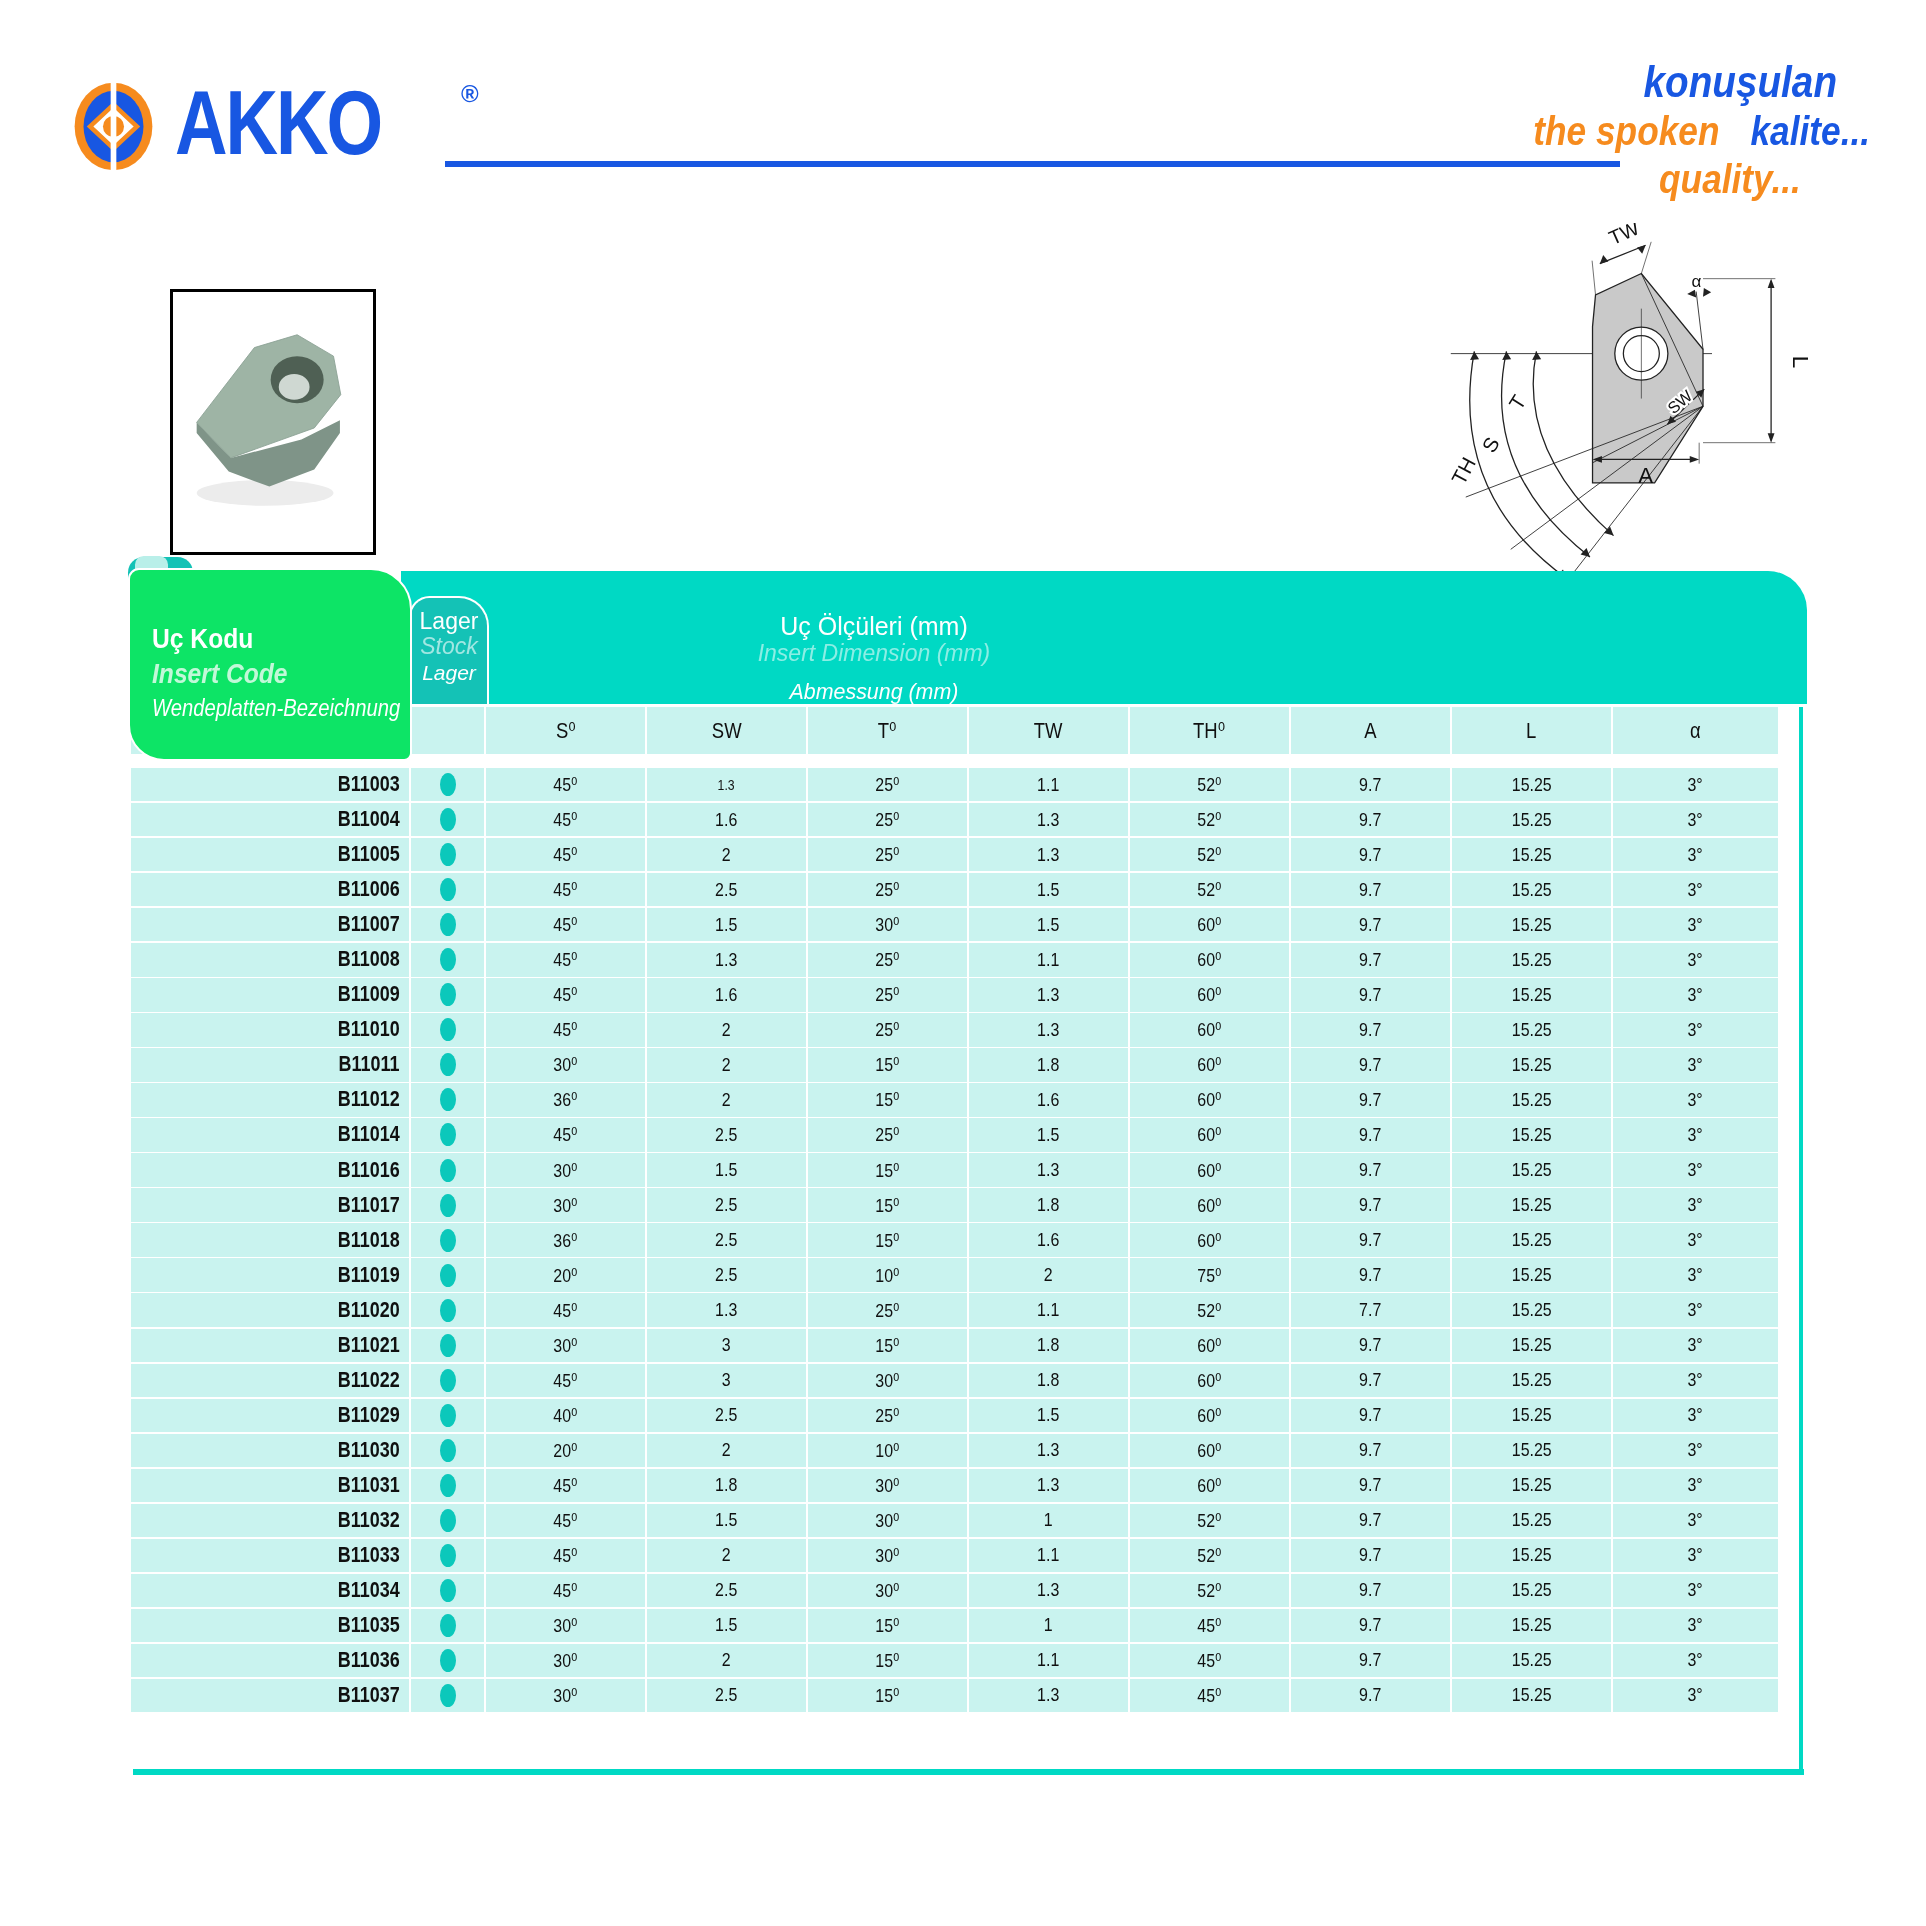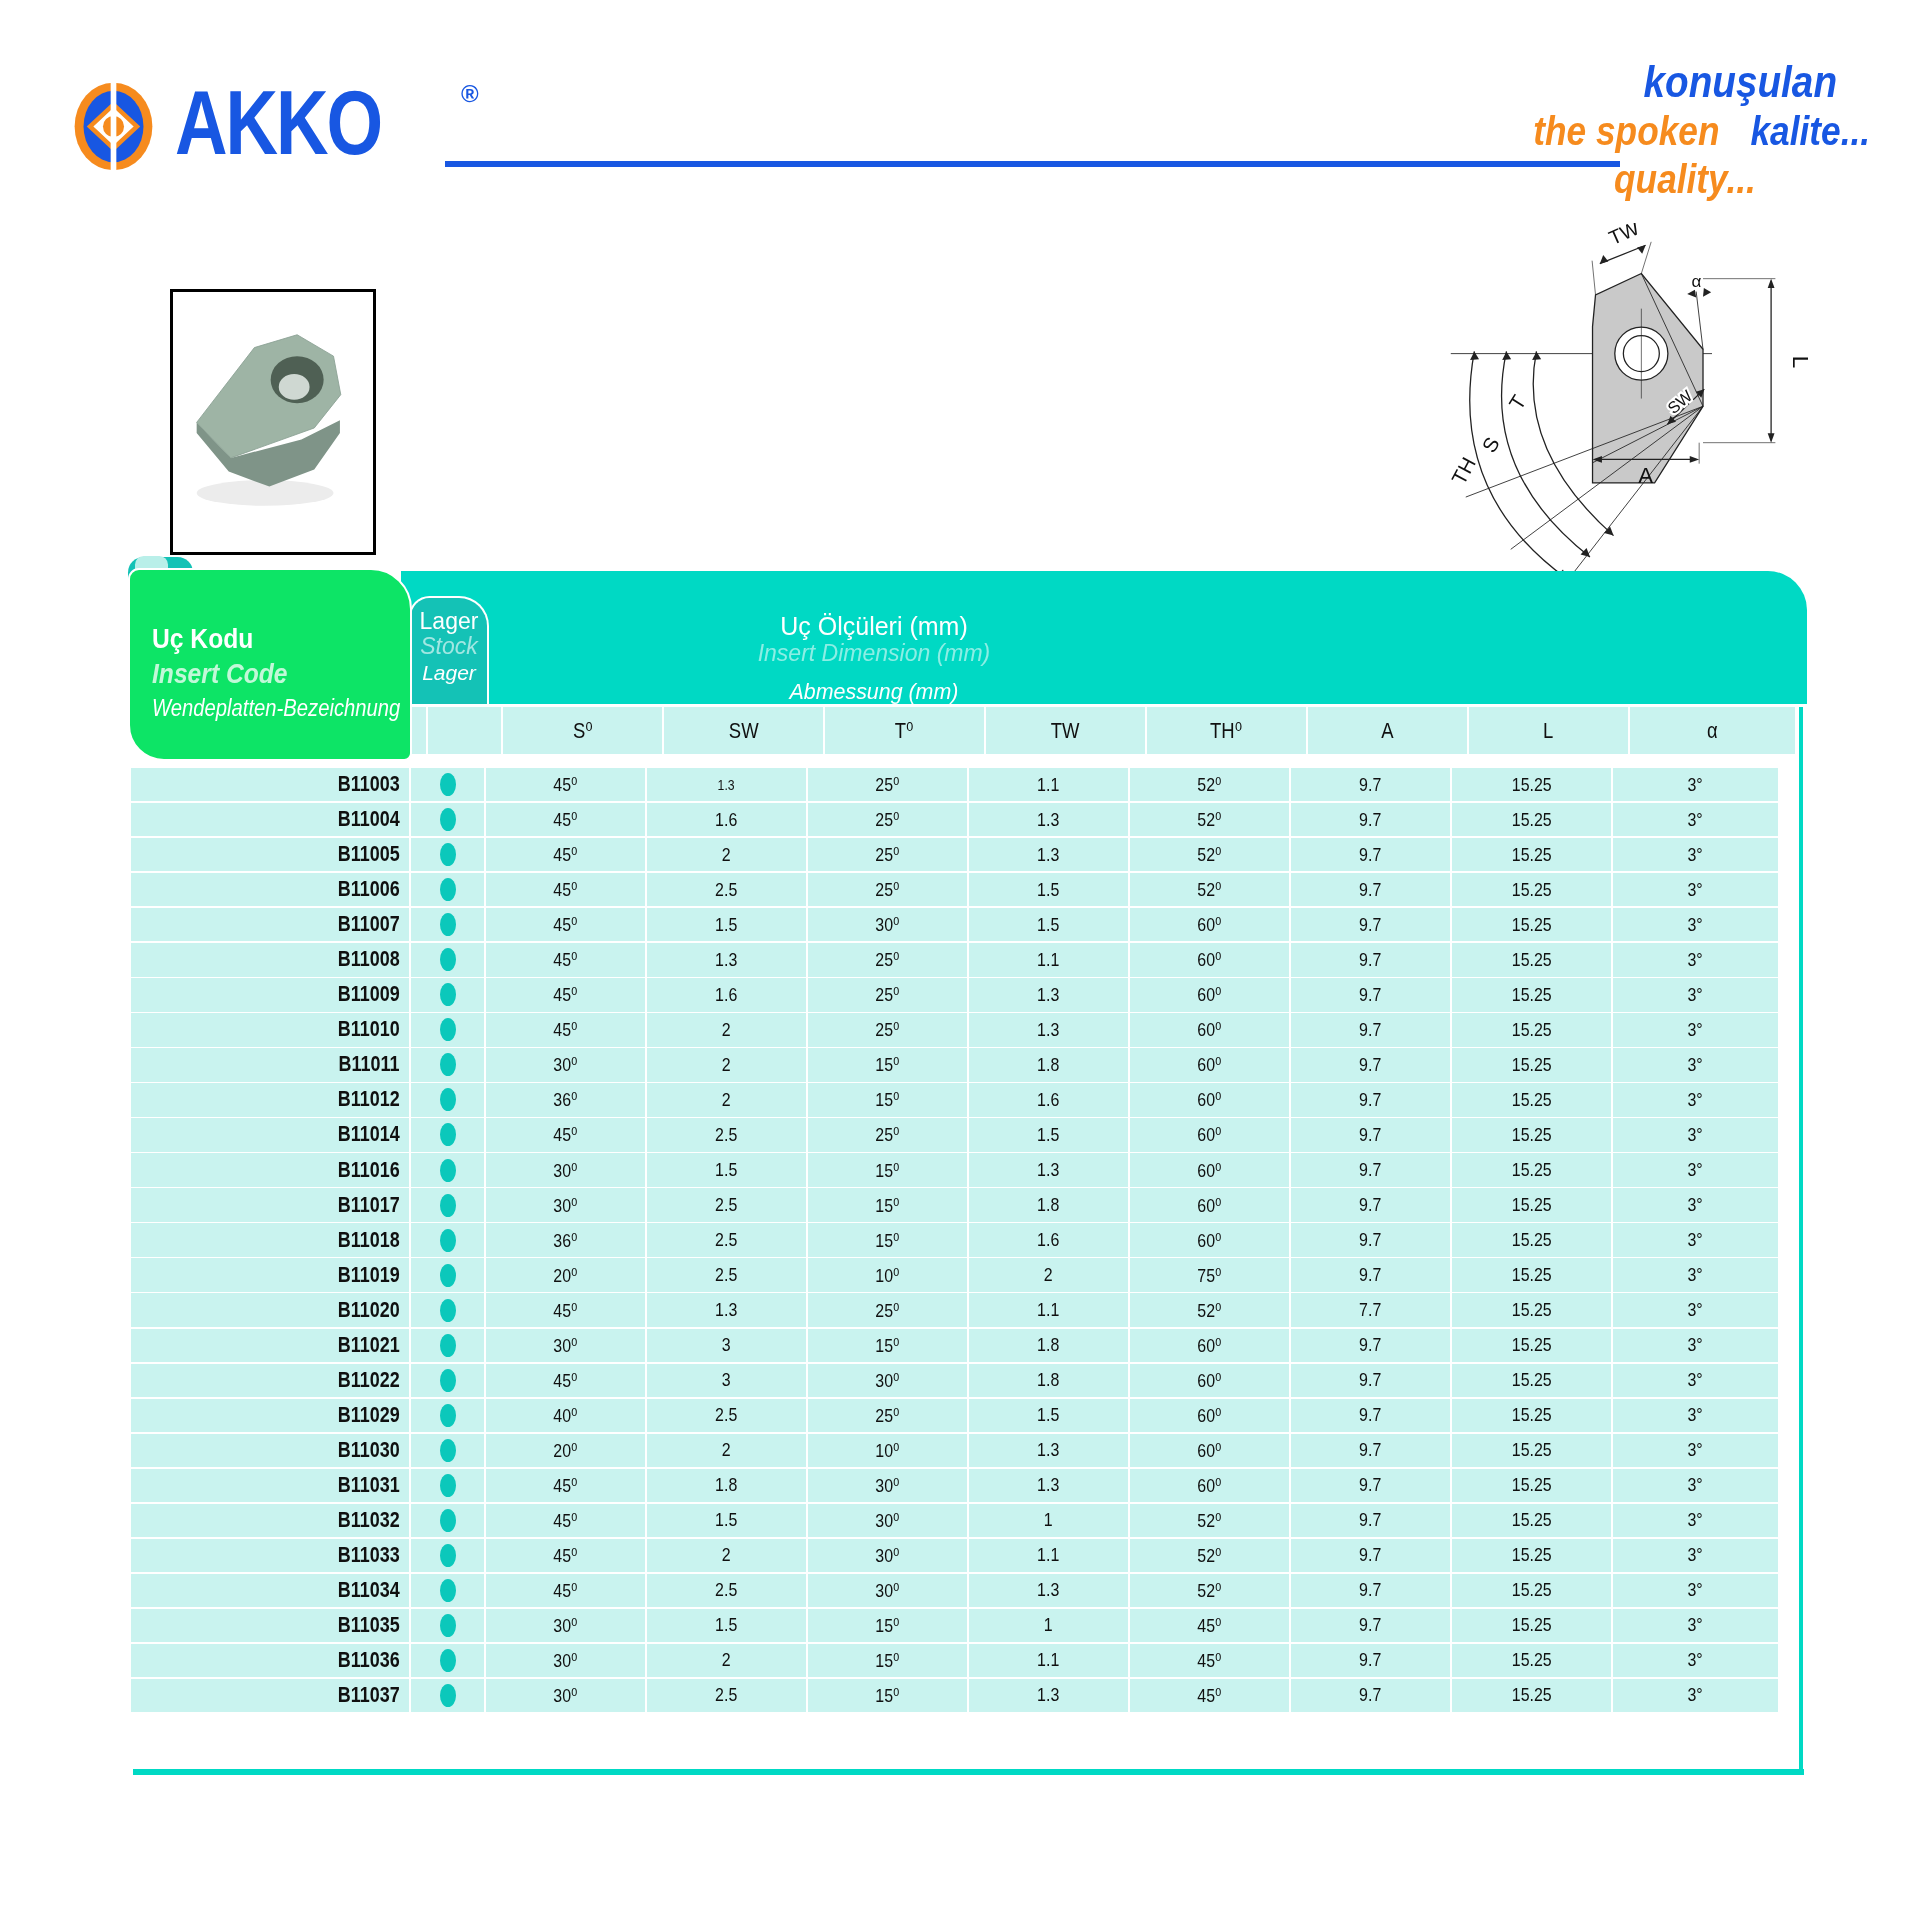--- a/index.html
+++ b/index.html
@@ -9,21 +9,21 @@
 
   
   .logo-icon{position:absolute;left:73px;top:81px;width:81px;height:91px;}
   .brand-name{position:absolute;left:175px;top:86px;font-size:91px;font-weight:700;
               color:#1857e2;letter-spacing:-2.6px;transform:scaleX(.80);transform-origin:0 0;line-height:73px;}
   .brand-reg{position:absolute;left:461px;top:80px;font-size:24px;font-weight:700;color:#1857e2;}
   .header-rule{position:absolute;left:445px;top:161px;width:1175px;height:6px;background:#1857e2;}
   .slogan{position:absolute;right:56px;top:59px;text-align:right;font-style:italic;font-weight:700;line-height:1;}
   .slogan .l1{font-size:45px;color:#1857e2;margin-right:33px;}
   .slogan .l2{font-size:41px;margin-top:6.8px;}
-  .slogan .l3{font-size:41px;color:#f68b1e;margin-top:6.8px;margin-right:114px;}
+  .slogan .l3{font-size:41px;color:#f68b1e;margin-top:6.8px;margin-right:69px;}
   .slogan .orange{color:#f68b1e;}
   .slogan .blue{color:#1857e2;}
   .slogan div span{display:inline-block;transform:scaleX(.86);transform-origin:100% 50%;}
 
   
   .photo-box{position:absolute;left:170px;top:289px;width:200px;height:260px;background:#fff;
              border:3px solid #000;}
 
   
   .diagram{position:absolute;left:1425px;top:223px;width:407px;height:364px;}
@@ -33,21 +33,21 @@
   .twrap{position:absolute;left:131px;top:571px;width:1675px;height:1209px;}
   .band{position:absolute;left:270px;top:0;width:1406px;height:133px;background:#00d9c4;
         border-top-right-radius:39px;z-index:1;}
   .band-text{position:absolute;left:89px;top:43px;width:1308px;text-align:center;line-height:1;z-index:1;}
   .band-text .b1{font-size:25px;color:#fff;}
   .band-text .b2{font-size:23px;color:rgba(255,255,255,.55);font-style:italic;margin-top:3.4px;}
   .band-text .b3{font-size:21.4px;color:#fff;font-style:italic;margin-top:17px;}
   .right-strip{position:absolute;left:1668px;top:136px;width:4.3px;height:1068px;background:#00d9c4;z-index:2;}
   .bottom-bar{position:absolute;left:2.1px;top:1198px;width:1671px;height:5.6px;background:#00d9c4;z-index:2;}
 
-  .colhead{position:absolute;left:0;top:136px;height:47px;display:flex;z-index:2;justify-content:flex-end;}
+  .colhead{position:absolute;left:0;top:136px;height:47px;display:flex;z-index:2;}
   .rowsbox{position:absolute;left:0;top:197px;height:944px;display:flex;flex-direction:column;z-index:2;}
   .rowsbox .row{flex:1;display:flex;margin-top:1.7px;}
   .rowsbox .row:first-child{margin-top:0;}
   .colhead,.rowsbox{width:1666px;}
   .cell{background:#c9f3ef;border-right:2.1px solid #fff;display:flex;align-items:center;justify-content:center;
         box-sizing:border-box;font-size:19px;color:#101010;}
   .c-code{width:280px;justify-content:flex-end;padding-right:9.4px;font-weight:700;font-size:21.4px;}
   .c-code .cond{transform-origin:100% 50%;}
   .c-stock{width:75px;}
   .c-s,.c-sw,.c-t,.c-tw,.c-th,.c-a,.c-l{width:161px;}

